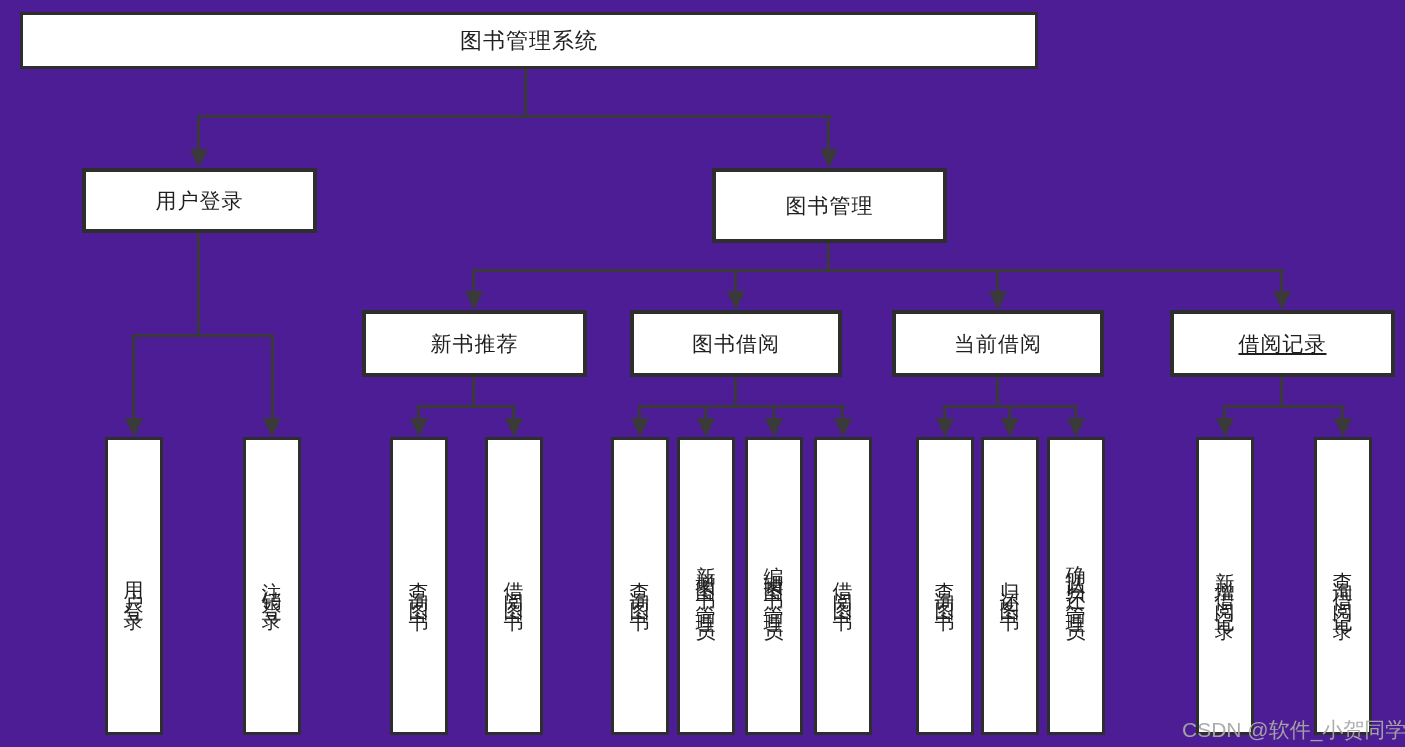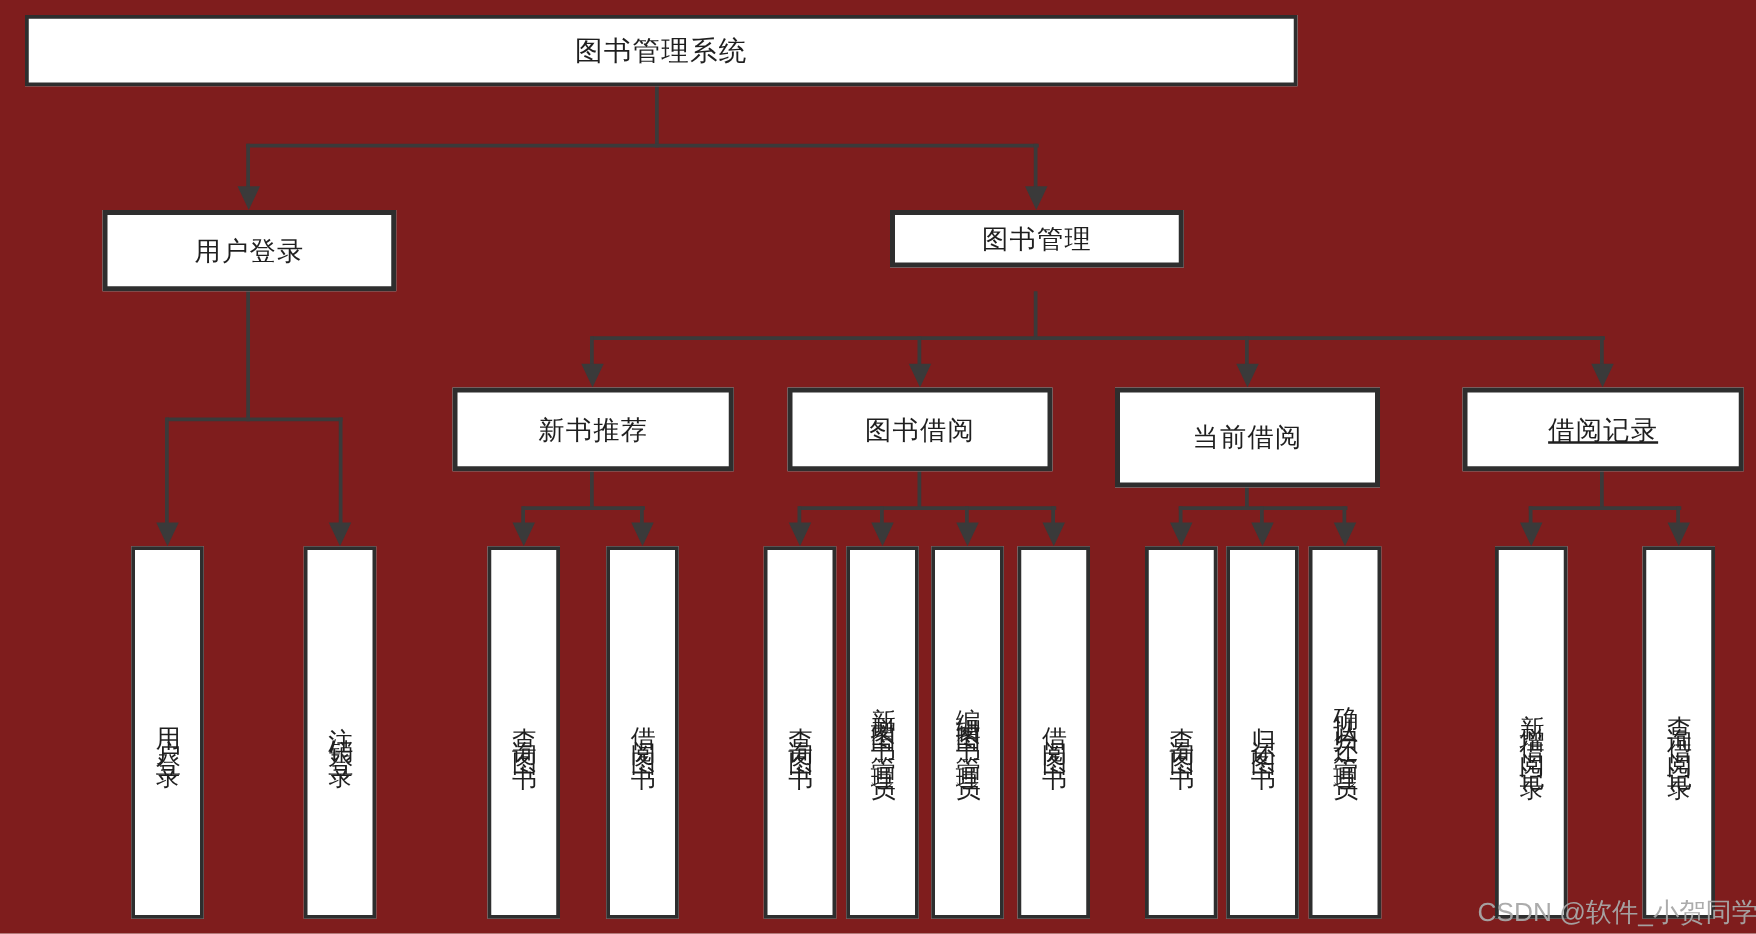--- a/index.html
+++ b/index.html
@@ -1,17 +1,17 @@
 <!DOCTYPE html>
 <html><head>
 <meta charset="utf-8">
 <style>
   html,body{margin:0;padding:0;background:#fff;}
   #canvas{
-    position:relative;width:1405px;height:747px;background:#7f1d1d;overflow:hidden;
+    position:relative;width:1405px;height:747px;background:#4c1d95;overflow:hidden;
     font-family:"Liberation Sans","DejaVu Sans",sans-serif;color:#1f1f1f;
   }
   .box{
     position:absolute;box-sizing:border-box;background:#ffffff;
     border:4px solid #2e2e2e;display:flex;align-items:center;justify-content:center;
     font-size:21px;letter-spacing:1px;color:#1f1f1f;z-index:2;
   }
   .box.thin{border-width:3px;}
   .leaf{
     position:absolute;box-sizing:border-box;background:#ffffff;
@@ -47,21 +47,21 @@
   <div class="vline" style="left:524px;top:69px;height:49px;"></div>
   <div class="hline" style="left:197px;top:115px;width:634px;"></div>
   <div class="vline" style="left:197px;top:115px;height:38px;"></div>
   <div class="arrow" style="left:190px;top:149px;"></div>
   <div class="vline" style="left:827px;top:115px;height:38px;"></div>
   <div class="arrow" style="left:820px;top:149px;"></div>
 
   <div class="box" style="left:82px;top:168px;width:235px;height:65px;">
     <span>用户登录</span>
   </div>
-  <div class="box" style="left:712px;top:168px;width:235px;height:46px;">
+  <div class="box" style="left:712px;top:168px;width:235px;height:75px;">
     <span>图书管理</span>
   </div>
 
   <div class="vline" style="left:197px;top:233px;height:104px;"></div>
   <div class="hline" style="left:133px;top:334px;width:141px;"></div>
   <div class="vline" style="left:132px;top:334px;height:86px;"></div>
   <div class="arrow" style="left:125px;top:418px;"></div>
   <div class="vline" style="left:271px;top:334px;height:86px;"></div>
   <div class="arrow" style="left:263px;top:418px;"></div>
 
@@ -75,21 +75,21 @@
   <div class="arrow" style="left:989px;top:291px;"></div>
   <div class="vline" style="left:1280px;top:269px;height:25px;"></div>
   <div class="arrow" style="left:1273px;top:291px;"></div>
 
   <div class="box" style="left:362px;top:310px;width:225px;height:67px;">
     <span>新书推荐</span>
   </div>
   <div class="box" style="left:630px;top:310px;width:212px;height:67px;">
     <span>图书借阅</span>
   </div>
-  <div class="box" style="left:892px;top:310px;width:212px;height:80px;">
+  <div class="box" style="left:892px;top:310px;width:212px;height:67px;">
     <span>当前借阅</span>
   </div>
   <div class="box" style="left:1170px;top:310px;width:225px;height:67px;text-decoration:underline;">
     <span>借阅记录</span>
   </div>
 
   <div class="vline" style="left:472px;top:377px;height:31px;"></div>
   <div class="hline" style="left:418px;top:405px;width:98px;"></div>
   <div class="vline" style="left:417px;top:405px;height:16px;"></div>
   <div class="arrow" style="left:410px;top:418px;"></div>

